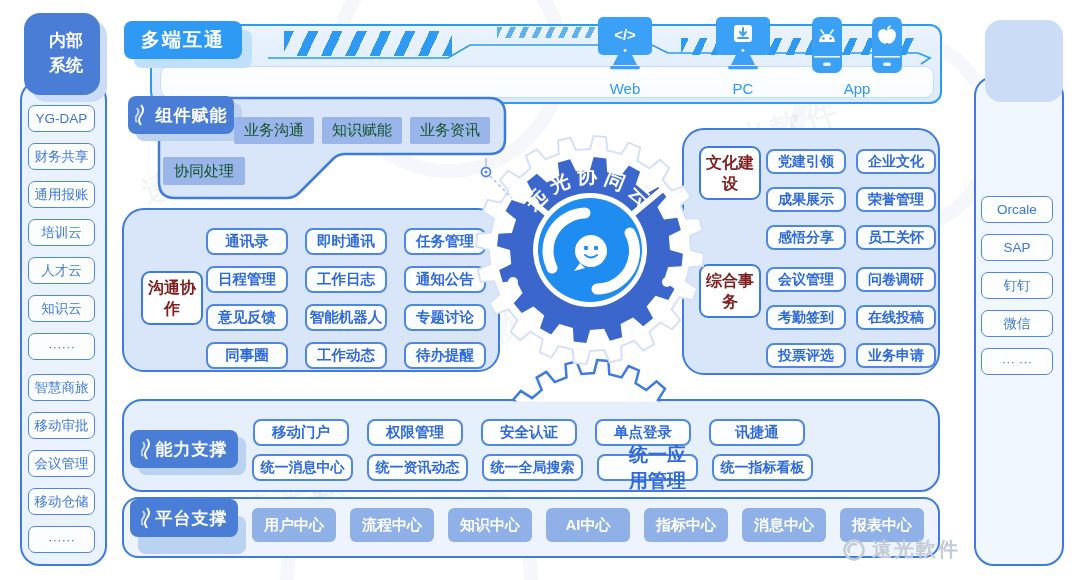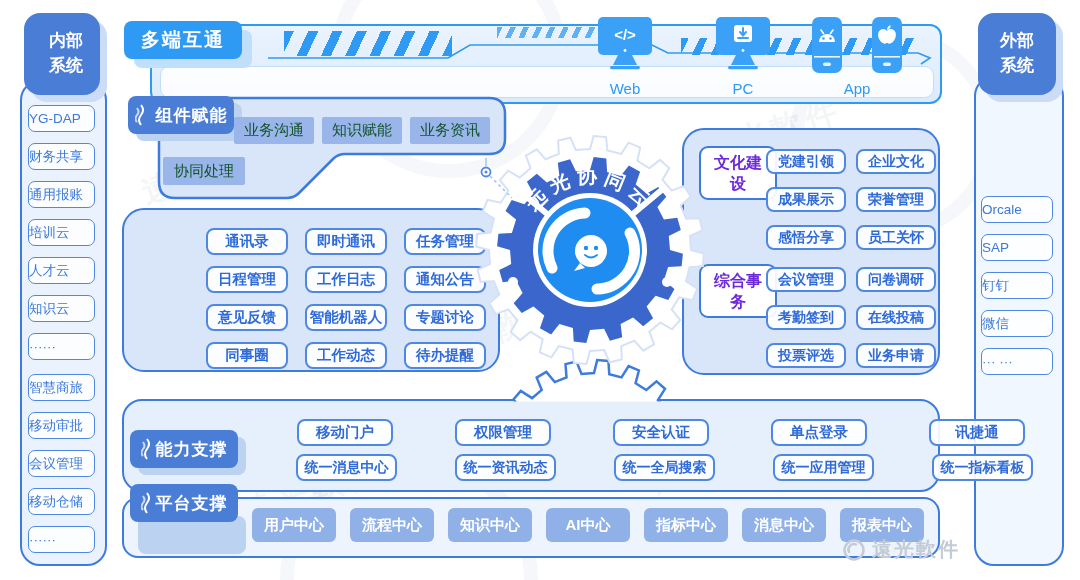--- a/index.html
+++ b/index.html
@@ -11,21 +11,21 @@
       transform:rotate(-18deg);letter-spacing:4px;white-space:nowrap;pointer-events:none;}
   .wm-circle{position:absolute;border:14px solid rgba(190,205,225,0.16);border-radius:50%;pointer-events:none;}
   
   .side-box{position:absolute;border:2.5px solid #3D7BDE;border-radius:20px;background:#EAF2FD;}
   .head-shadow{position:absolute;border-radius:16px;background:#CBDDF6;}
   .side-head{position:absolute;border-radius:16px;background:#4A7ED6;color:#fff;font-weight:bold;
              font-size:17px;line-height:1.45;display:flex;align-items:center;justify-content:center;
              text-align:center;word-break:break-all;padding:0 17px;box-sizing:border-box;}
   .side-list{position:absolute;display:flex;flex-direction:column;gap:11px;}
   .side-chip{height:25px;border:1.5px solid #4E88E2;border-radius:7px;background:rgba(255,255,255,0.82);
-             color:#3D79D9;font-size:13.5px;display:flex;align-items:center;justify-content:flex-start;}
+             color:#3D79D9;font-size:13.5px;display:flex;align-items:center;justify-content:center;}
   .spacer14{height:14px;}
   
   .banner{position:absolute;left:150px;top:24px;width:792px;height:80px;border:2.5px solid #2E9AF4;
           border-radius:12px;background:linear-gradient(#EAF3FE,#DCEBFC);box-sizing:border-box;}
   .banner-strip{position:absolute;left:160px;top:66px;width:774px;height:32px;border-radius:9px;
           background:rgba(255,255,255,0.85);border:1.5px solid #C3DEFA;box-sizing:border-box;}
   .stripesA{position:absolute;left:284px;top:31px;width:168px;height:25px;
           background:repeating-linear-gradient(115deg,#2E9AF4 0 9px,transparent 9px 22px);}
   .stripesB{position:absolute;left:497px;top:27px;width:138px;height:11px;
           background:repeating-linear-gradient(115deg,#5FB1F7 0 5px,transparent 5px 12px);}
@@ -37,34 +37,34 @@
           align-items:center;justify-content:center;letter-spacing:2px;}
   .dev-label{position:absolute;width:54px;text-align:center;color:#2E9AF4;font-size:15px;top:80px;}
   
   .sec-tag-shadow{position:absolute;border-radius:8px;background:#BCD2F1;}
   .sec-tag{position:absolute;background:#4A7ED6;border-radius:8px;color:#fff;font-weight:bold;
            font-size:17px;display:flex;align-items:center;justify-content:center;gap:6px;letter-spacing:1px;}
   
   .big-box{position:absolute;border:2.5px solid #3D7BDE;background:#D9E6FA;box-sizing:border-box;}
   .round22{border-radius:22px;}
   .label-box{position:absolute;width:50px;height:50px;background:#fff;border:2.5px solid #3D7BDE;
-             border-radius:9px;color:#6d28d9;font-size:16px;font-weight:bold;line-height:1.32;
+             border-radius:9px;color:#7f1d1d;font-size:16px;font-weight:bold;line-height:1.32;
              display:flex;align-items:center;justify-content:center;text-align:center;
-             word-break:break-all;padding:0 12px;box-sizing:content-box;}
+             word-break:break-all;padding:0 4px;box-sizing:content-box;}
   .chip{background:rgba(255,255,255,0.92);border:2px solid #4E88E2;border-radius:8px;color:#2F6BD8;
         font-weight:bold;display:flex;align-items:center;justify-content:center;box-sizing:border-box;}
   .chip-solid{position:absolute;background:#9AB5EA;border-radius:2px;color:#14532d;font-size:15px;
         display:flex;align-items:center;justify-content:center;}
   .comm-grid{position:absolute;left:206px;top:228px;display:grid;grid-template-columns:repeat(3,82px);
         gap:11px 17px;}
   .comm-grid .chip{height:27px;font-size:14.5px;justify-content:center;}
   .cul-grid{position:absolute;display:grid;grid-template-columns:repeat(2,80px);gap:13px 10px;}
   .cul-grid .chip{height:25px;font-size:14px;}
   .cap-row{position:absolute;display:flex;}
-  .cap-row .chip{height:27px;font-size:14.5px;margin-left:44px;}
+  .cap-row .chip{height:27px;font-size:14.5px;}
   .plat-row{position:absolute;display:flex;gap:14px;}
   .plat-chip{width:84px;height:34px;background:#8FB1E8;border-radius:6px;color:#fff;font-size:15px;
         font-weight:bold;display:flex;align-items:center;justify-content:center;}
   .center-svg{position:absolute;left:420px;top:90px;pointer-events:none;}
   .shape-svg{position:absolute;pointer-events:none;}
   .corner-logo{position:absolute;left:842px;top:536px;display:flex;align-items:center;gap:6px;
         color:#C3CBD6;font-weight:bold;font-size:20px;letter-spacing:2px;}
 </style>
 </head>
 <body>
@@ -122,21 +122,20 @@
       <div class="side-chip">
         <span>移动仓储</span>
       </div>
       <div class="side-chip">
         <span>······</span>
       </div>
     </div>
 
   <div class="side-box" style="left:974px;top:76px;width:86px;height:486px;background:#F1F7FE;"></div>
   <div class="head-shadow" style="left:985px;top:20px;width:78px;height:82px;"></div>
-  <div class="side-head" style="left:978px;top:13px;width:78px;height:82px;">外部系统</div>
   <div class="side-list" style="left:981px;top:196px;width:72px;">
 
   <div class="side-chip">
         <span>Orcale</span>
       </div>
       <div class="side-chip">
         <span>SAP</span>
       </div>
       <div class="side-chip">
         <span>钉钉</span>
@@ -208,20 +207,21 @@
       <path d="M2 6 q3 4 0 7 q-3 4 0 7" stroke="#fff" stroke-width="2" fill="none" opacity="0.7"></path>
     </svg>
     <span>组件赋能</span>
   </div>
   <div class="chip-solid" style="left:234px;top:117px;width:80px;height:27px;">业务沟通</div>
   <div class="chip-solid" style="left:322px;top:117px;width:80px;height:27px;">知识赋能</div>
   <div class="chip-solid" style="left:410px;top:117px;width:80px;height:27px;">业务资讯</div>
   <div class="chip-solid" style="left:163px;top:157px;width:82px;height:28px;">协同处理</div>
 
   <div class="big-box round22" style="left:122px;top:208px;width:378px;height:164px;"></div>
+  <div class="label-box" style="left:141px;top:271px;">沟通协作</div>
   <div class="comm-grid">
 
   <div class="chip">
         <span>通讯录</span>
       </div>
       <div class="chip">
         <span>即时通讯</span>
       </div>
       <div class="chip">
         <span>任务管理</span>
@@ -332,31 +332,31 @@
 
       <div class="chip" style="width:101px;font-size:14px;">
         <span>统一消息中心</span>
       </div>
       <div class="chip" style="width:101px;font-size:14px;">
         <span>统一资讯动态</span>
       </div>
       <div class="chip" style="width:101px;font-size:14px;">
         <span>统一全局搜索</span>
       </div>
-      <div class="chip" style="width:101px;font-size:14px;">
+      <div class="chip" style="width:101px;font-size:19px;padding-left:30px;">
         <span>统一应用管理</span>
       </div>
       <div class="chip" style="width:101px;font-size:14px;">
         <span>统一指标看板</span>
       </div>
     </div>
 
   <div class="big-box" style="left:122px;top:497px;width:818px;height:61px;border-radius:16px;background:#EDF4FD;"></div>
   <div class="sec-tag-shadow" style="left:138px;top:516px;width:108px;height:38px;"></div>
-  <div class="sec-tag" style="left:130px;top:484px;width:108px;height:38px;">
+  <div class="sec-tag" style="left:130px;top:499px;width:108px;height:38px;">
     <svg width="9" height="26" viewBox="0 0 9 26">
       <path d="M6 3 q4 5 0 10 q-4 5 0 10" stroke="#fff" stroke-width="2" fill="none"></path>
       <path d="M2 6 q3 4 0 7 q-3 4 0 7" stroke="#fff" stroke-width="2" fill="none" opacity="0.7"></path>
     </svg>
     <span>平台支撑</span>
   </div>
   <div class="plat-row" style="left:252px;top:508px;">
 
   <div class="plat-chip">
         <span>用户中心</span>

